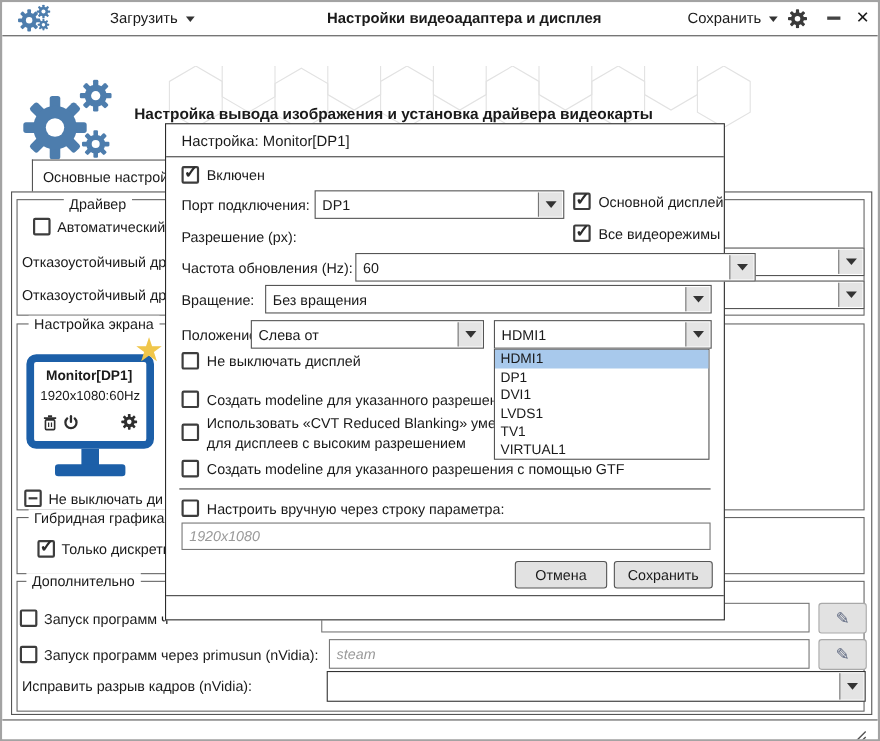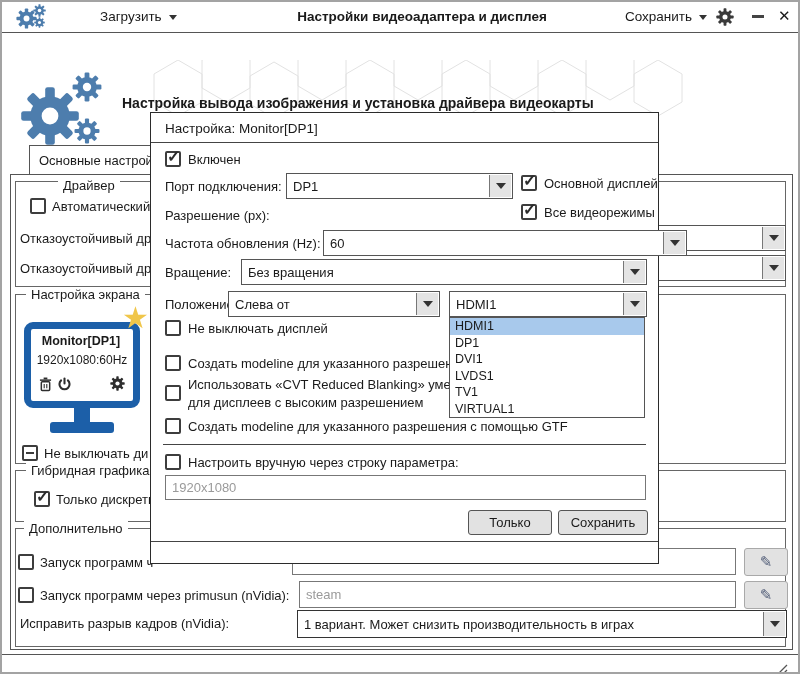--- a/index.html
+++ b/index.html
@@ -16,21 +16,21 @@
   
   .select{position:absolute;background:#fff;border:1px solid #555;box-sizing:border-box;}
   .select .val{position:absolute;left:6px;top:0;bottom:0;display:flex;align-items:center;font-size:13px;white-space:nowrap;}
   .arrow-btn{position:absolute;right:1px;top:1px;bottom:1px;width:21px;background:#e4e4e4;border-left:1px solid #777;display:flex;align-items:center;justify-content:center;}
   .tri{width:0;height:0;border-left:5px solid transparent;border-right:5px solid transparent;border-top:6px solid #333;}
   
   .cb{position:absolute;width:16px;height:16px;border:2px solid #3d3d3d;border-radius:2px;background:#fff;box-sizing:border-box;}
   .cb .mark{position:absolute;left:0;top:-6px;font-size:16px;font-weight:bold;color:#2b2b2b;}
   .cb .dash{position:absolute;left:2px;top:5px;width:8px;height:2px;background:#3d3d3d;}
   
-  .inp{position:absolute;border:1px solid #777;box-sizing:border-box;font-family:"Liberation Sans",sans-serif;font-size:13px;padding:0 6px;color:#1a1a1a;background:#fff;}
+  .inp{position:absolute;border:1px solid #777;box-sizing:border-box;font-family:"Liberation Sans",sans-serif;font-size:13px;padding:0 6px;color:#1a1a1a;background:#fff;font-style:italic;}
   .inp::placeholder{color:#9a9a9a;opacity:1;}
   
   .btn{position:absolute;background:#e2e2e2;border:1px solid #555;border-radius:3px;font-size:13px;display:flex;align-items:center;justify-content:center;box-sizing:border-box;}
   .editbtn{position:absolute;width:44px;height:28px;background:#e2e2e2;border:1px solid #a9a9a9;border-radius:3px;display:flex;align-items:center;justify-content:center;box-sizing:border-box;font-size:15px;color:#55607a;}
   
   .group{position:absolute;border:1px solid #666;box-sizing:border-box;}
   .legend{position:absolute;background:#fff;padding:0 5px;font-size:13px;white-space:nowrap;}
   
   #dialog{position:absolute;left:148px;top:110px;width:509px;height:452px;background:#fff;border:1px solid #2b2b2b;box-sizing:border-box;z-index:20;}
   .sep{position:absolute;border-top:1px solid #444;height:0;}
@@ -195,21 +195,20 @@
 
   <div class="cb" style="left:16px;top:585px;"></div>
   <div class="lbl" style="left:38px;top:586px;">Запуск программ через primusun (nVidia):</div>
   <input class="inp" style="left: 297px; top: 579px; width: 437px; height: 27px;" placeholder="steam">
   <div class="editbtn" style="left:742px;top:579px;">
       <span>✎</span>
     </div>
 
   <div class="lbl" style="left:18px;top:614px;">Исправить разрыв кадров (nVidia):</div>
   <div class="select" style="left:295px;top:608px;width:490px;height:28px;border-color:#333;">
-    <span class="val">1 вариант. Может снизить производительность в играх</span>
     <span class="arrow-btn">
         <span class="tri"></span>
       </span>
   </div>
 
   <div id="status">
     <svg class="abs" style="right:10px;top:6px;" width="14" height="14">
       <path d="M13 4 L4 13 M13 9 L9 13" stroke="#555" stroke-width="1.3" fill="none"></path>
     </svg>
   </div>
@@ -292,19 +291,19 @@
 
     <div class="cb" style="left:14px;top:305px;"></div>
     <div class="lbl" style="left:37px;top:306px;">Создать modeline для указанного разрешения с помощью GTF</div>
 
     <div class="sep" style="left:12px;right:12px;top:331px;"></div>
 
     <div class="cb" style="left:14px;top:341px;"></div>
     <div class="lbl" style="left:37px;top:342px;">Настроить вручную через строку параметра:</div>
     <input class="inp" style="left: 14px; top: 362px; width: 481px; height: 25px;" placeholder="1920x1080">
 
-    <div class="btn" style="left:317px;top:397px;width:84px;height:25px;">Только</div>
+    <div class="btn" style="left:317px;top:397px;width:84px;height:25px;">Отмена</div>
     <div class="btn" style="left:407px;top:397px;width:90px;height:25px;">Сохранить</div>
 
     <div class="sep" style="left:0;right:0;top:428px;"></div>
   </div>
 
 </div>
 
 </body></html>

